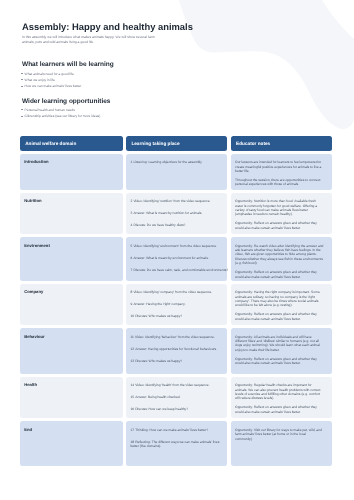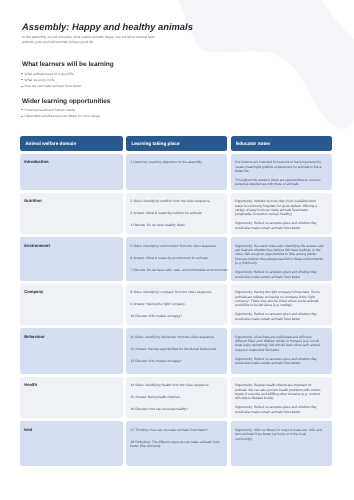--- a/index.html
+++ b/index.html
@@ -7,21 +7,21 @@
   body {
     width:354px; height:500px; background:#ffffff; overflow:hidden;
     font-family:"Liberation Sans", sans-serif; color:#2f3640; position:relative;
     -webkit-font-smoothing:antialiased;
     text-rendering:geometricPrecision;
     transform:translateZ(0);
     will-change:opacity;
   }
   #blob { position:absolute; top:0; left:0; width:354px; height:500px; z-index:0; }
   .content { position:relative; z-index:2; }
-  h1.title { position:absolute; left:22px; top:20.7px; font-size:9.4px; font-weight:bold; color:#1d2733; margin:0;font-style:italic; }
+  h1.title { position:absolute; left:22px; top:20.7px; font-size:9.4px; font-weight:bold; color:#1d2733; margin:0; }
   p.intro { position:absolute; left:22px; top:35.3px; width:142px; font-size:3.4px; line-height:4.7px; color:#6b7280; margin:0; }
   h2.s1 { position:absolute; left:22px; top:61.1px; font-size:6.5px; font-weight:bold; color:#1d2733; margin:0; }
   h2.s2 { position:absolute; left:22px; top:98.1px; font-size:6.5px; font-weight:bold; color:#1d2733; margin:0; }
   ul.b1 { position:absolute; left:21.3px; top:71.5px; margin:0; padding:0; list-style:none; }
   ul.b2 { position:absolute; left:21.3px; top:107.8px; margin:0; padding:0; list-style:none; }
   ul li { font-size:3.3px; line-height:4.2px; color:#6b7280; padding-left:3.3px; position:relative; margin-bottom:2.2px; }
   ul li:before { content:""; position:absolute; left:0; top:1.5px; width:1.5px; height:1.1px; background:#8c95a1; }
 
   .table { position:absolute; left:20px; top:135.6px; width:314px; z-index:2; }
   .hrow { display:flex; gap:3.7px; }

